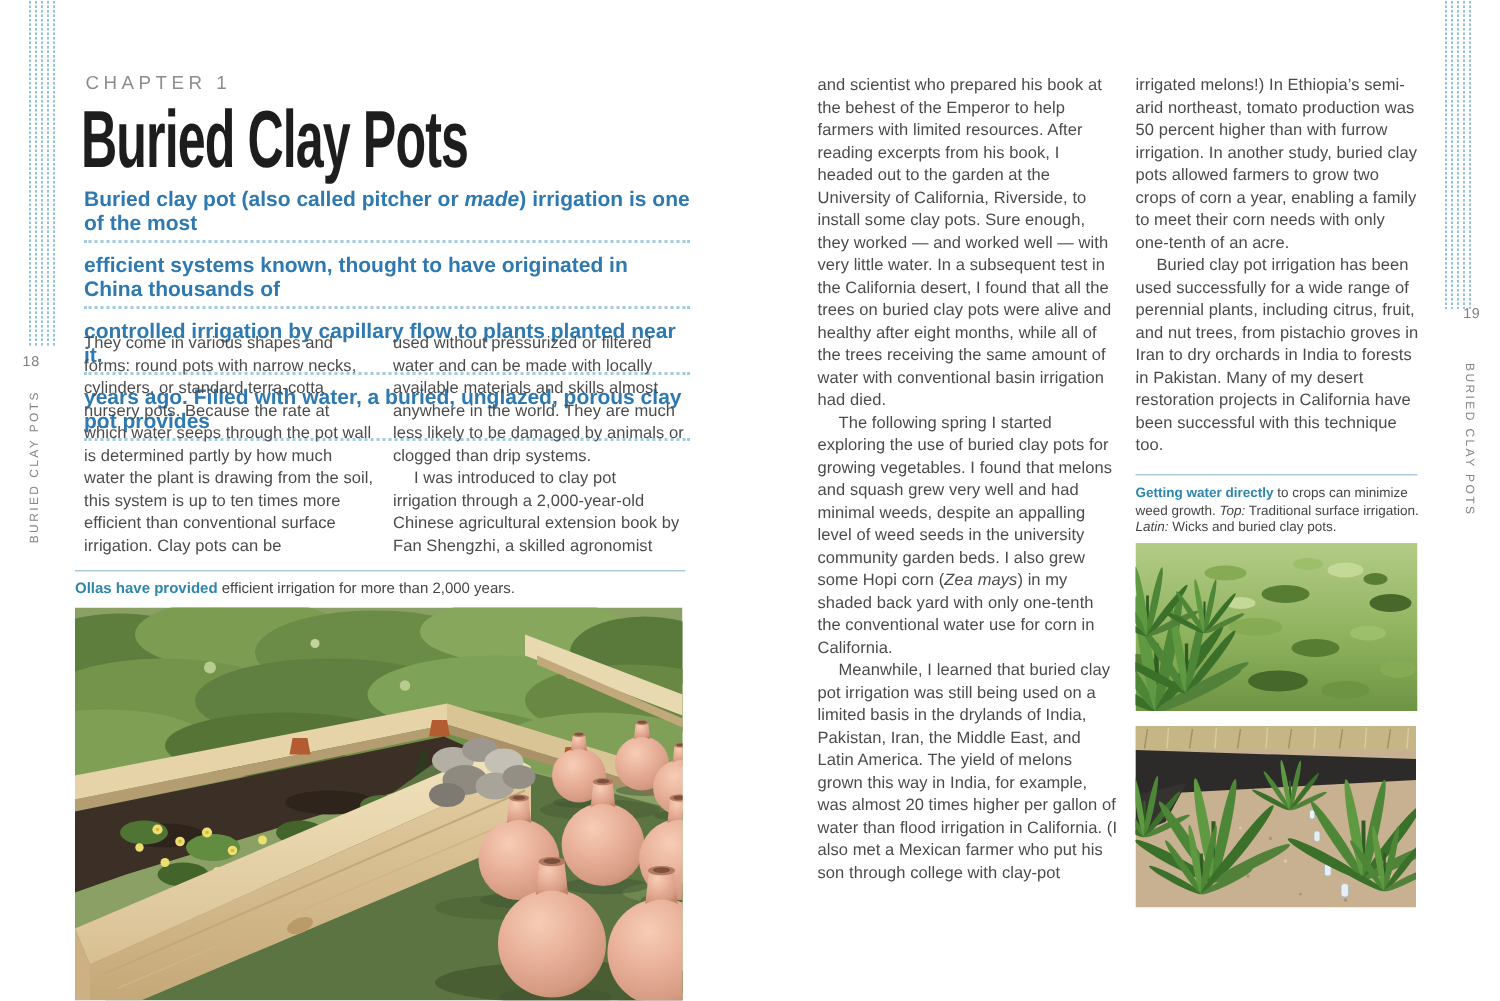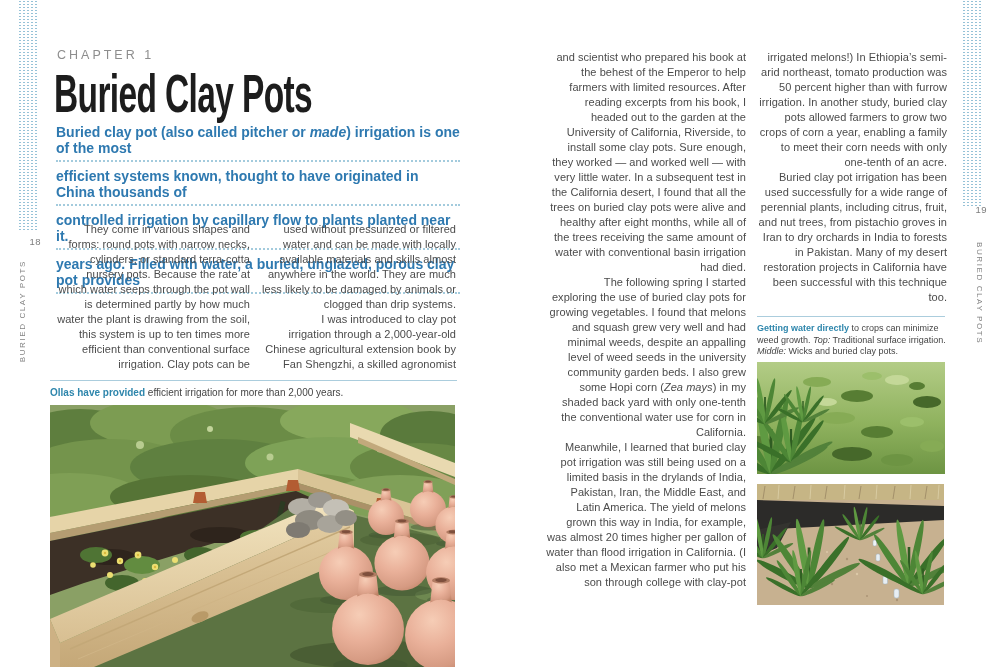--- a/index.html
+++ b/index.html
@@ -10,21 +10,21 @@
   }
   
   .dots {
     position:absolute; top:0; width:21px;
     background-image:radial-gradient(circle, #96c2d7 0.8px, rgba(255,255,255,0) 0.9px);
     background-size:4px 3px;
   }
   .dots-left  { left:18px;  height:231px; }
   .dots-right { right:17px; height:206px; }
   .folio { position:absolute; font-size:9.5px; color:#7d7d7d; letter-spacing:0.5px; }
-  .folio-left  { left:15px;  top:236px; width:26px; text-align:right; }
+  .folio-left  { left:15px;  top:236px; width:26px; text-align:left; }
   .folio-right { right:13px; top:204px; width:26px; text-align:right; }
   .spine {
     position:absolute; font-size:8px; letter-spacing:1.6px; color:#838383;
     writing-mode:vertical-rl; line-height:1; white-space:nowrap;
   }
   .spine-left  { left:19px;  top:260px; transform:rotate(180deg); }
   .spine-right { right:17px; top:242px; }
 
   
   .chapter-label {
@@ -41,21 +41,21 @@
   .intro-line { margin:0 0 6px 0; }
   .intro-line > span {
     display:inline-block; font-size:14px; font-weight:700; line-height:16px;
     color:#2e79b0; padding-bottom:4px; border-bottom:2px dotted #a3cbdd;
   }
   .intro-line i { font-style:italic; }
 
   
   .bodycol p {
     margin:0; font-size:11px; line-height:15px; color:#4b4b4b;
-    letter-spacing:0.05px; text-align:right;
+    letter-spacing:0.05px; text-align:left;
   }
   .bodycol p.indent { text-indent:14px; }
   .bodycol i { font-style:italic; }
   .cols-left { position:absolute; left:56px; top:222px; width:401px; display:flex; gap:12px; }
   .cols-left .bodycol { width:194px; }
   .col-r1 { position:absolute; left:545px; top:50px;  width:201px; }
   .col-r2 { position:absolute; left:757px; top:50px;  width:190px; }
 
   
   .rule { position:absolute; border-top:1px solid #abcddd; height:0; }
@@ -255,21 +255,21 @@
     <p class="indent">Meanwhile, I learned that buried clay pot irrigation was still being used on a limited basis in the drylands of India, Pakistan, Iran, the Middle East, and Latin America. The yield of melons grown this way in India, for example, was almost 20 times higher per gallon of water than flood irrigation in California. (I also met a Mexican farmer who put his son through college with clay-pot</p>
   </div>
 
   <div class="bodycol col-r2">
     <p>irrigated melons!) In Ethiopia’s semi-arid northeast, tomato production was 50 percent higher than with furrow irrigation. In another study, buried clay pots allowed farmers to grow two crops of corn a year, enabling a family to meet their corn needs with only one-tenth of an acre.</p>
     <p class="indent">Buried clay pot irrigation has been used successfully for a wide range of perennial plants, including citrus, fruit, and nut trees, from pistachio groves in Iran to dry orchards in India to forests in Pakistan. Many of my desert restoration projects in California have been successful with this technique too.</p>
   </div>
 
   <div class="rule rule-right"></div>
   <div class="caption caption-right">
-    <span class="lead">Getting water directly</span><span> to crops can minimize weed growth. </span><i>Top:</i><span> Traditional surface irrigation. </span><i>Middle:</i><span> Wicks and buried clay pots.</span>
+    <span class="lead">Getting water directly</span><span> to crops can minimize weed growth. </span><i>Top:</i><span> Traditional surface irrigation. </span><i>Latin:</i><span> Wicks and buried clay pots.</span>
   </div>
 
   <svg class="photo photo-weeds" viewBox="0 0 188 112" preserveAspectRatio="none">
     <defs>
       <linearGradient id="gp1" x1="0" y1="0" x2="0" y2="1">
         <stop offset="0%" stop-color="#b3cc86"></stop>
           <stop offset="55%" stop-color="#8fb25e"></stop>
           <stop offset="100%" stop-color="#6d9443"></stop>
       </linearGradient>
     </defs>

